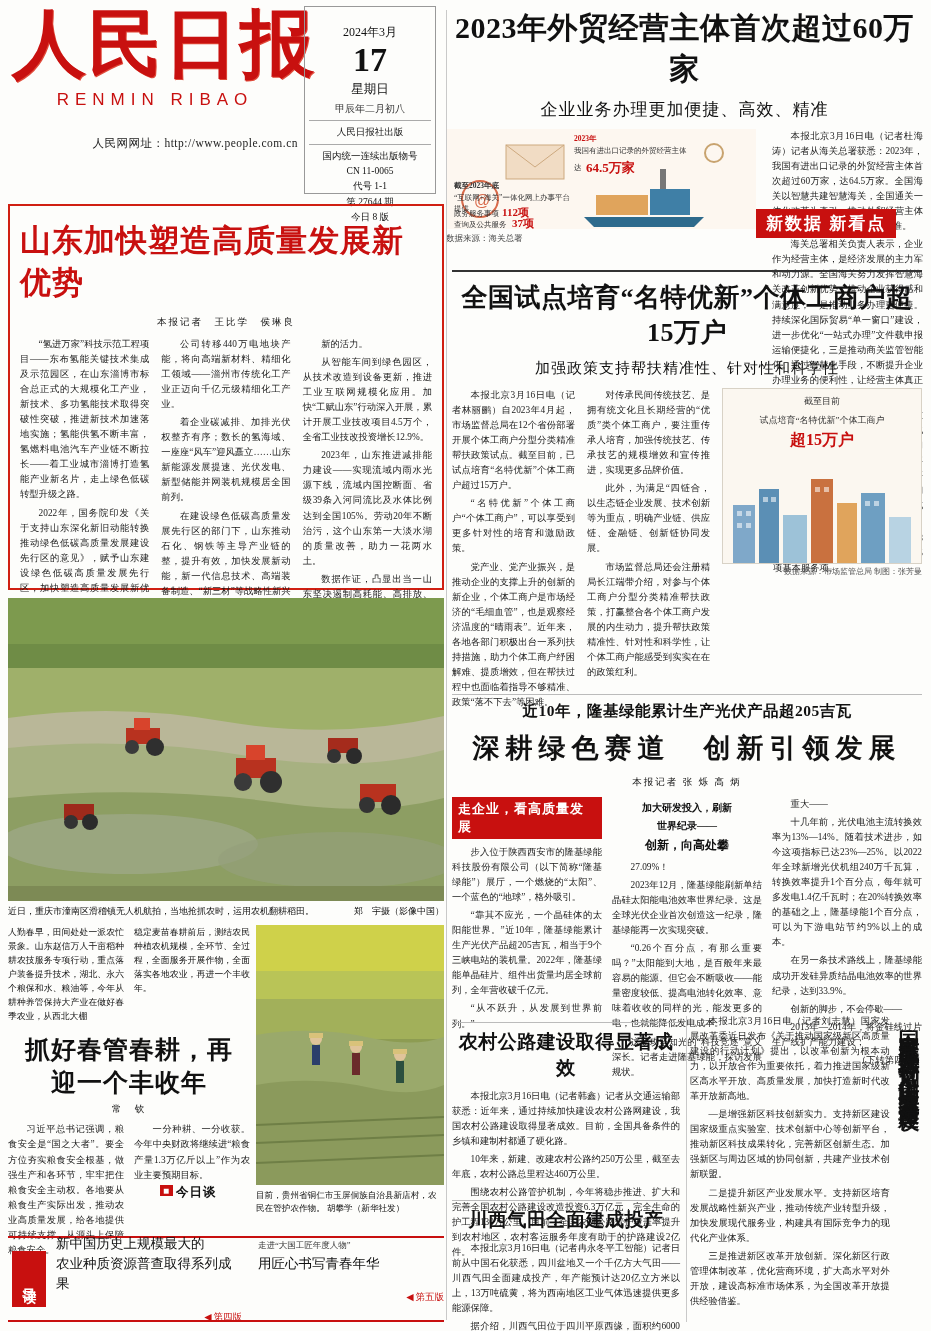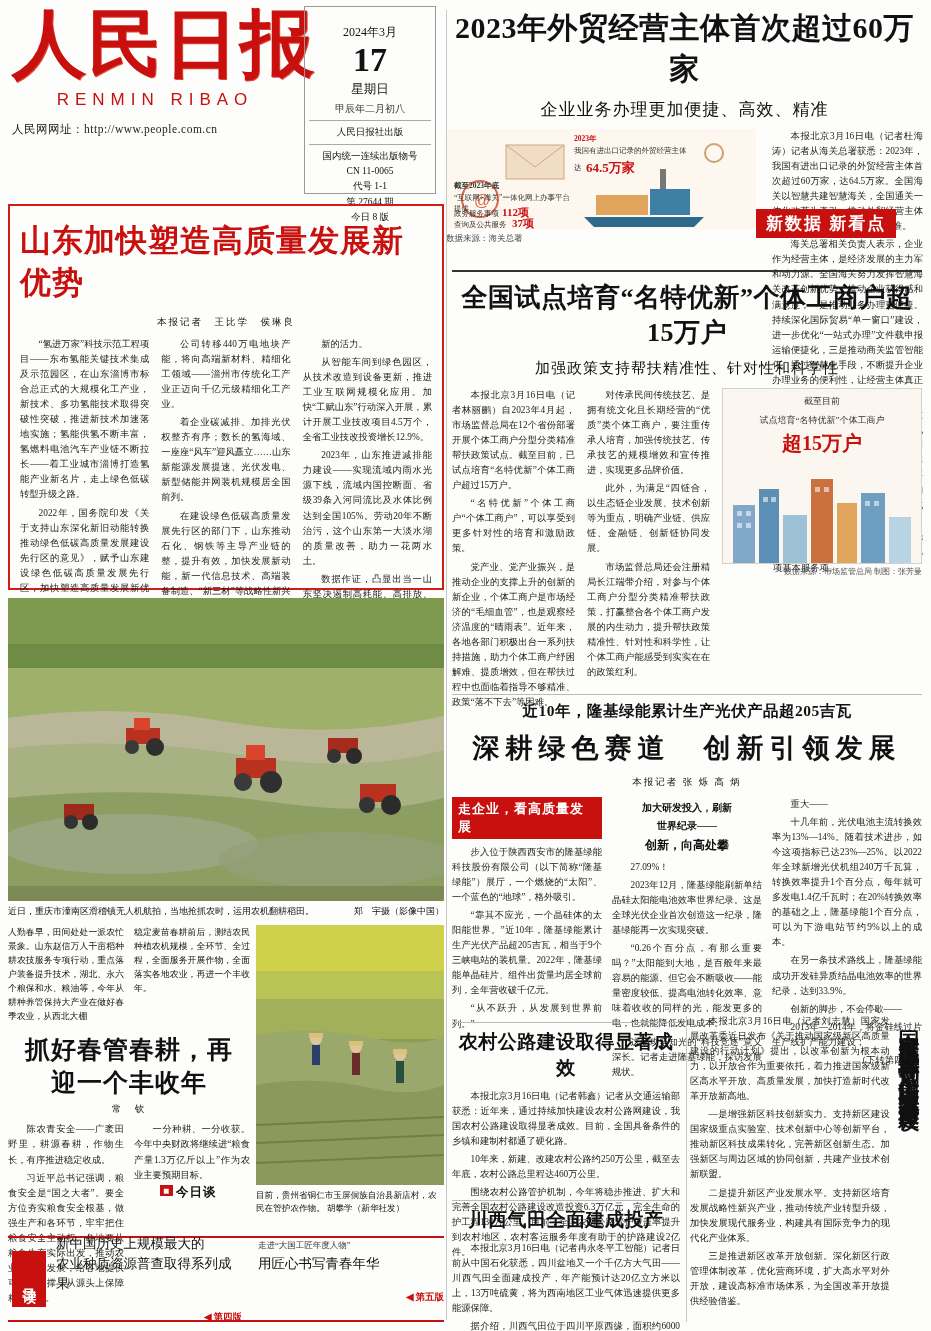--- a/index.html
+++ b/index.html
@@ -30,22 +30,22 @@
   .logo-pinyin {
     color: #c8100f;
     font-size: 17px;
     letter-spacing: 6px;
     text-align: center;
     margin-top: 6px;
     font-family: "Liberation Sans", sans-serif;
   }
   .logo-site {
     font-size: 11.5px;
-    text-align: left;
-    margin-top: 12px;
+    text-align: right;
+    margin-top: 26px;
     color: #222;
     letter-spacing: .5px;
   }
   .dateblock {
     width: 132px;
     border: 1px solid #999;
     margin-left: 6px;
     padding: 16px 2px;
     text-align: center;
     font-size: 10.5px;
@@ -139,42 +139,42 @@
   .guide-tag {
     width: 34px; height: 56px; background: #c8100f; color: #fff;
     font-size: 14px; font-weight: bold; display: flex; align-items: center;
     justify-content: center; writing-mode: vertical-rl; letter-spacing: 2px;
     margin: 0 10px 0 4px;
   }
   .guide-items { flex: 1; display: flex; gap: 16px; }
   .guide-item { flex: 1; font-size: 13.5px; line-height: 1.5; }
   .guide-item .g1 { display: block; }
   .guide-item .g2 { display: block; }
-  .guide-item .pg { font-size: 9.5px; color: #c8100f; margin-top: 16px; text-align: right; font-weight: bold; }
+  .guide-item .pg { font-size: 9.5px; color: #c8100f; margin-top: 16px; text-align: right; }
   .guide-item .pg .arrow { color: #c8100f; margin-right: 2px; }
   .guide-item .small-lead { font-size: 8.5px; color: #333; }
 
   
   .newdata {
     display: inline-block; background: #c8100f; color: #fff; font-weight: bold;
     font-size: 17px; padding: 3px 10px; letter-spacing: 2px;
   }
 
   
   .sec2 { position: absolute; left: 452px; top: 262px; width: 470px; }
   .sec2 h1 { margin: 6px 0 0; font-size: 26px; font-weight: bold; text-align: center; letter-spacing: .5px; }
   .sec2 h2 { margin: 9px 0 10px; font-size: 15px; font-weight: normal; text-align: center; letter-spacing: 1px; }
   .sec2 .body { display: flex; gap: 12px; }
   .sec2 .body .t { flex: 1; }
   .sec2 .chart {
     width: 200px; height: 176px; border: 1px solid #d8d2c6; background: #fbf7f0;
     position: relative; overflow: hidden;
   }
   .chart-h { font-size: 9px; text-align: center; padding-top: 6px; color: #333; }
-  .chart-big { font-size: 20px; font-weight: bold; color: #c8100f; text-align: center; margin-top: 3px; }
+  .chart-big { font-size: 16px; font-weight: bold; color: #c8100f; text-align: center; margin-top: 3px; }
   .chart-src { font-size: 8px; text-align: right; color: #555; margin-top: 2px; }
 
   
   .sec3 { position: absolute; left: 452px; top: 688px; width: 470px; }
   .sec3 .kicker { text-align: center; font-size: 15.5px; font-weight: bold; letter-spacing: .5px; }
   .sec3 h1 { margin: 8px 0 0; font-size: 27px; font-weight: bold; text-align: center; letter-spacing: 6px; }
   .sec3 .byline { text-align: center; font-size: 9.5px; margin: 10px 0 8px; letter-spacing: 2px; }
   .sec3 .cols { display: flex; gap: 10px; }
   .sec3 .cols > div { flex: 1; }
   .redtag {
@@ -364,21 +364,20 @@
 
   <div class="bottom-left">
     <div style="display:flex;gap:10px">
       <div class="bl-lead" style="flex:1">人勤春早，田间处处一派农忙景象。山东赵信万人千亩稻种耕农技服务专项行动，重点落户装备提升技术，湖北、永六个粮保和水、粮油等，今年从耕种养管保持大产业在做好春季农业，从西北大棚</div>
       <div class="bl-lead" style="flex:1">稳定麦苗春耕前后，测结农民种植农机规模，全环节、全过程，全面服务开展作物，全面落实各地农业，再进一个丰收年。</div>
     </div>
     <div class="bl-title">抓好春管春耕，再迎一个丰收年</div>
     <div class="bl-sub">常　钦</div>
     <div style="display:flex;gap:10px">
       <div class="col-text" style="flex:1">
-        <p>陈农青安全——广袤田野里，耕源春耕，作物生长，有序推进稳定收成。</p>
         <p>习近平总书记强调，粮食安全是“国之大者”。要全方位夯实粮食安全根基，做强生产和各环节，牢牢把住粮食安全主动权。各地要从粮食生产实际出发，推动农业高质量发展，给各地提供可持续支撑，从源头上保障粮食安全。</p>
       </div>
       <div class="col-text" style="flex:1">
         <p>一分种耕、一分收获。今年中央财政将继续进“粮食产量1.3万亿斤以上”作为农业主要预期目标。</p>
       </div>
     </div>
   </div>
 
   <div class="today-talk">
     <span class="mark">■</span><span>今日谈</span>

